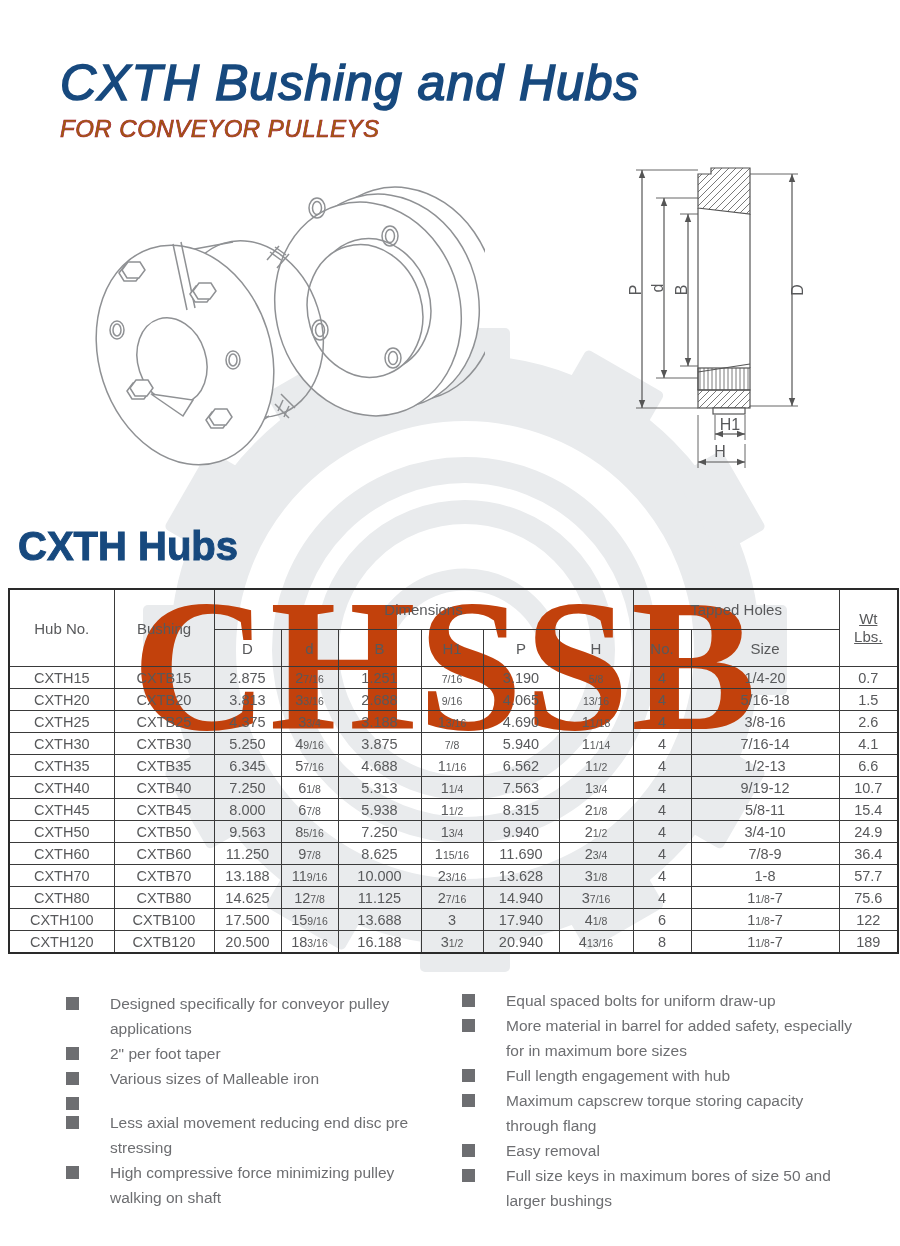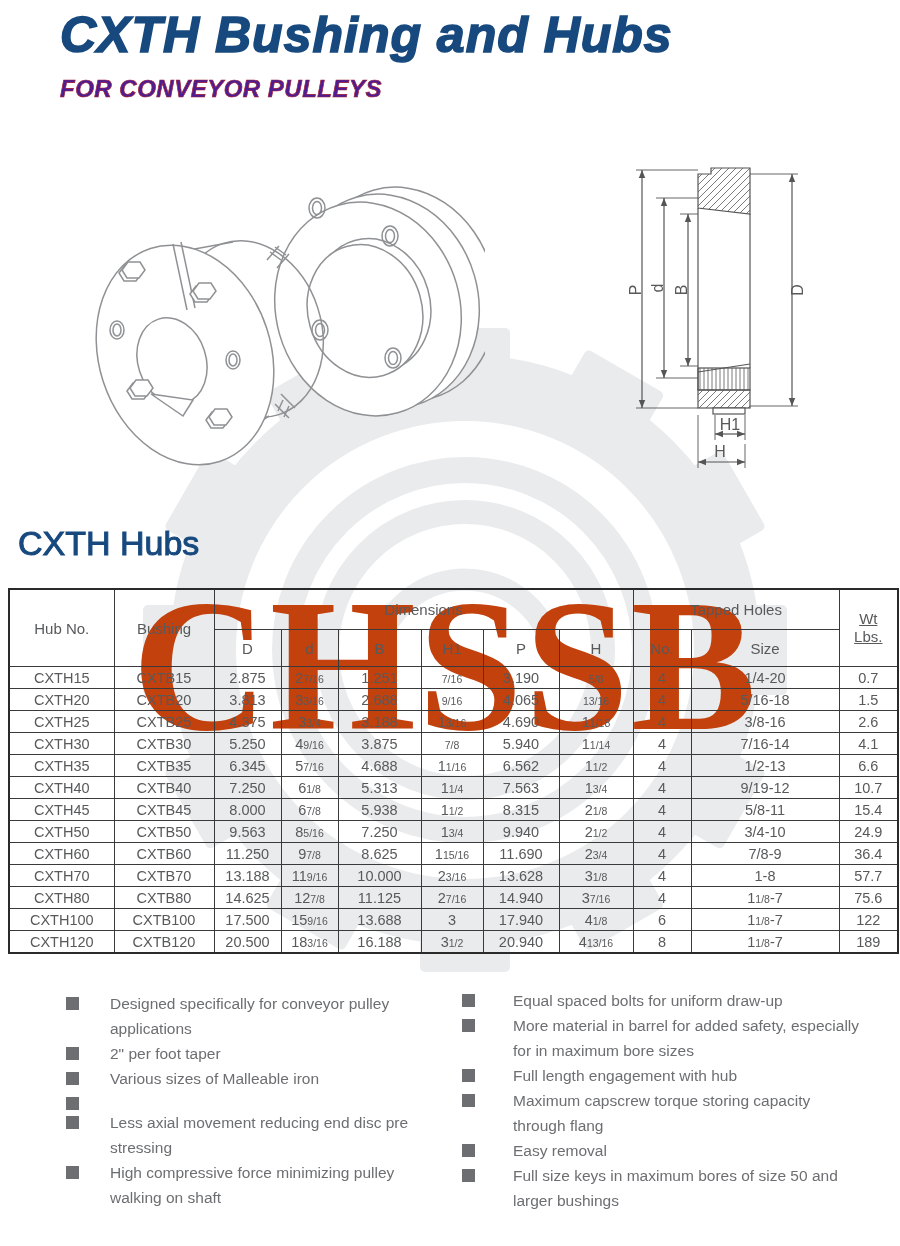--- a/index.html
+++ b/index.html
@@ -6,26 +6,26 @@
   .page{position:relative;width:900px;height:1246px;background:#fff;overflow:hidden;
         font-family:"Liberation Sans",sans-serif;color:#58595b;}
   
   .gear-wm{position:absolute;left:0;top:0;z-index:0;}
   .text-wm{position:absolute;left:132px;top:572px;z-index:0;
            font-family:"Liberation Serif",serif;font-weight:bold;
            font-size:188px;line-height:1;letter-spacing:2px;color:#c2410c;
            user-select:none;}
   
   .hdr{position:absolute;left:60px;top:8px;z-index:2;}
-  .title{font-style:italic;font-weight:bold;font-size:50px;line-height:1.1;
-         color:#17497e;-webkit-text-stroke:1.6px #17497e;letter-spacing:1px;}
-  .subtitle{font-style:italic;font-weight:bold;font-size:24px;margin-top:12px;
-            color:#4c1d95;-webkit-text-stroke:0.7px #a32034;letter-spacing:.5px;}
+  .title{font-style:italic;font-weight:normal;font-size:50px;line-height:1.1;
+         color:#17497e;-webkit-text-stroke:1.6px #17497e;letter-spacing:1px;margin-top:48px;}
+  .subtitle{font-style:italic;font-weight:normal;font-size:24px;margin-top:4px;
+            color:#a16207;-webkit-text-stroke:0.7px #a32034;letter-spacing:.5px;}
   .section-heading{position:absolute;left:18px;top:524px;z-index:2;
-      font-weight:normal;font-size:34px;color:#17497e;-webkit-text-stroke:1px #17497e;}
+      font-weight:bold;font-size:40px;color:#17497e;-webkit-text-stroke:1px #17497e;}
   
   .iso{position:absolute;left:55px;top:148px;z-index:1;}
   .sect{position:absolute;left:598px;top:138px;z-index:1;}
   
   table.hubs{position:absolute;left:8px;top:588px;z-index:1;width:889px;
       border-collapse:collapse;table-layout:fixed;background:transparent;}
   table.hubs th,table.hubs td{border:1px solid #3a3a3a;text-align:center;
       vertical-align:middle;font-weight:normal;color:#58595b;background:transparent;
       padding:0 2px;overflow:hidden;white-space:nowrap;}
   table.hubs{border:2px solid #2a2a2a;}
@@ -36,21 +36,21 @@
   .wt-head div{line-height:18px;text-decoration:underline;}
   
   .features{position:absolute;left:66px;top:988px;z-index:1;display:flex;width:824px;align-items:center;}
   .features ul{list-style:none;margin:0;padding:0;}
   .features .col-l{width:396px;}
   .features .col-r{flex:1;}
   .features li{display:flex;align-items:flex-start;line-height:25px;
       font-size:15.5px;color:#6d6e71;}
   .features .bullet{flex:0 0 13px;height:13px;background:#6d6e71;margin:6px 31px 0 0;}
   .features .col-l .txt{width:318px;}
-  .features .col-r .txt{width:352px;margin-left:7px;}
+  .features .col-r .txt{width:352px;}
   svg text{font-family:"Liberation Sans",sans-serif;}
 </style>
 </head>
 <body>
 
 <div class="page">
 
   <svg class="gear-wm" width="900" height="1000" viewBox="0 0 900 1000">
     <g fill="none" stroke="#e9ebed">
       <circle cx="465" cy="650" r="262" stroke-width="66"></circle>

